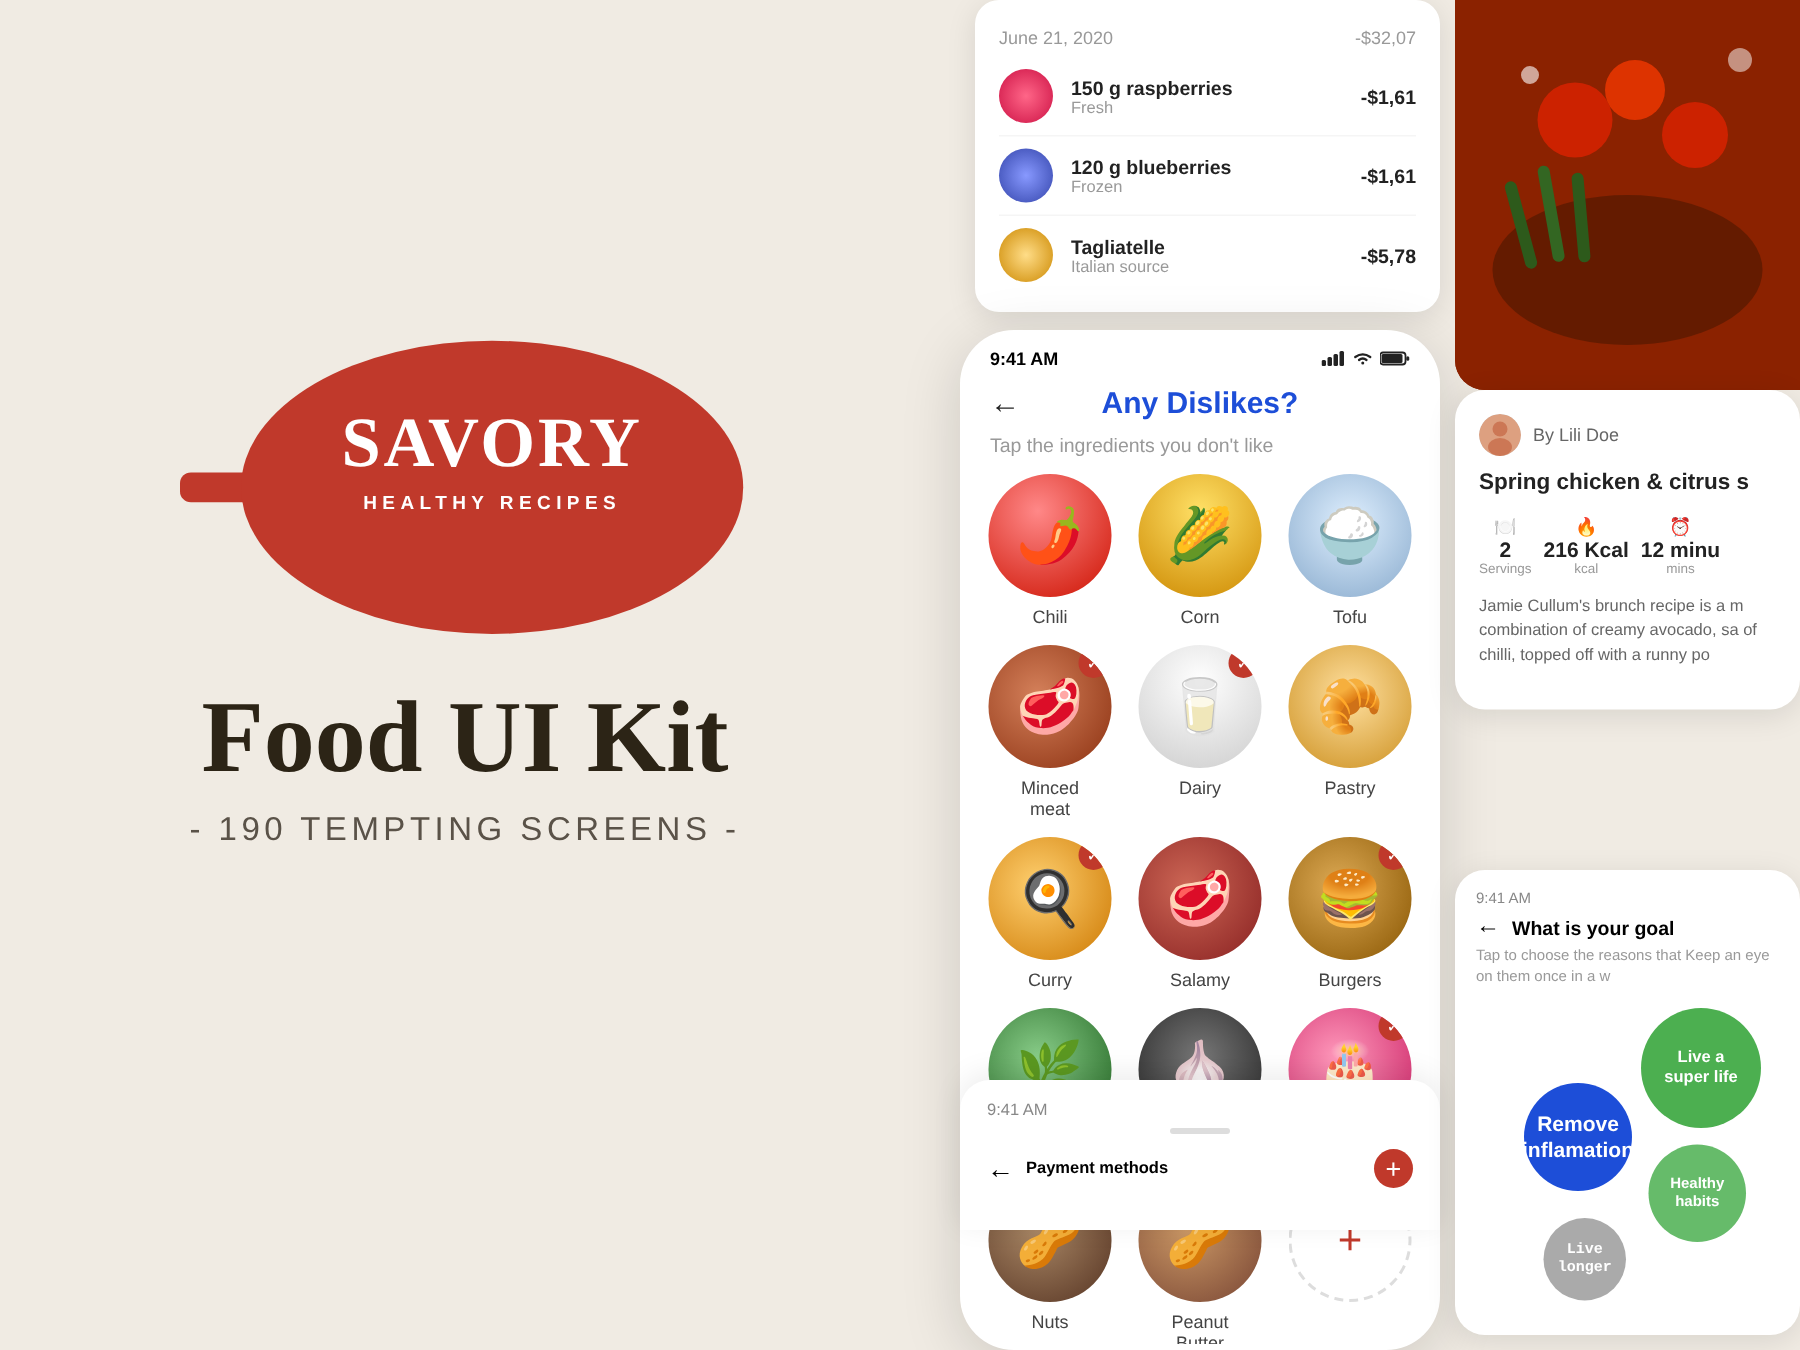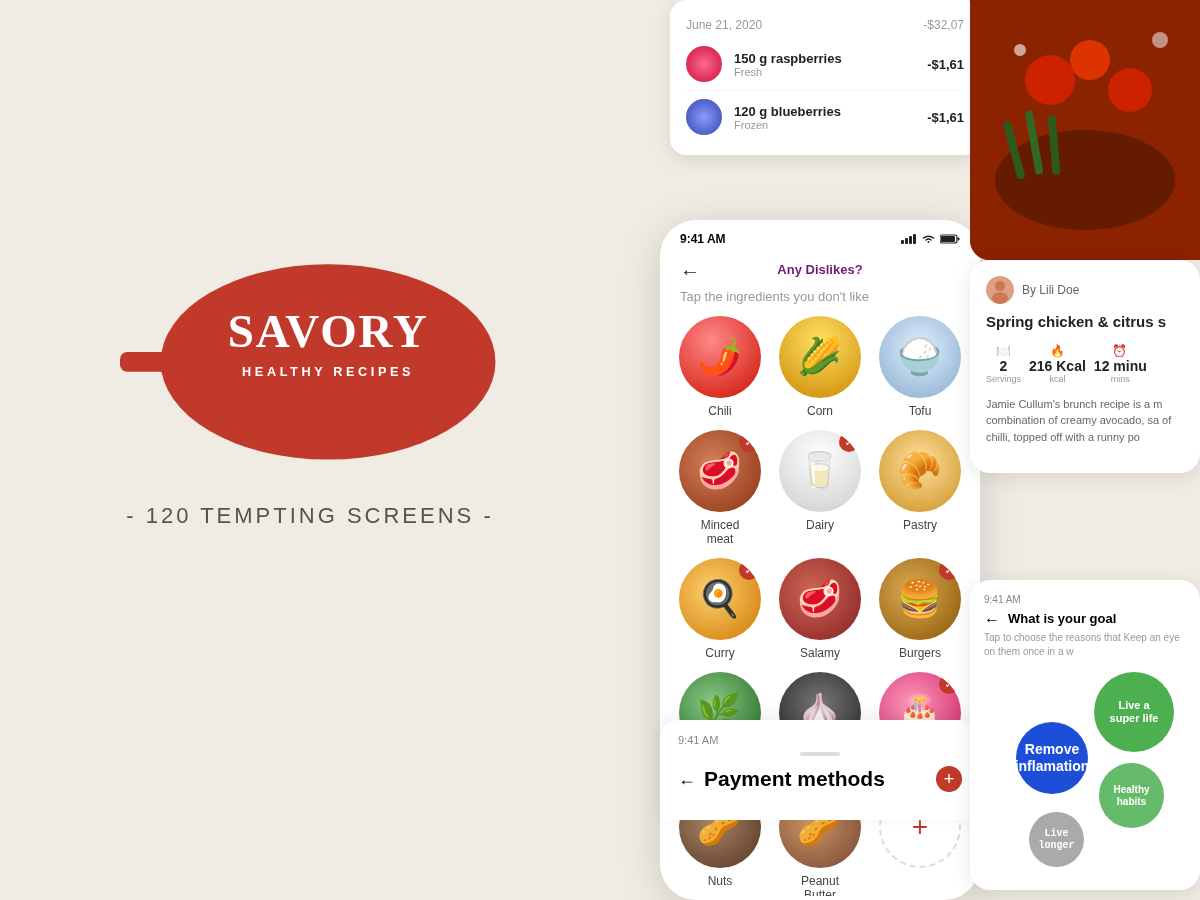--- a/index.html
+++ b/index.html
@@ -30,21 +30,21 @@
       height: 220px;
       display: flex;
       align-items: center;
       justify-content: center;
       margin-bottom: 20px;
     }
 
     
     .middle-section {
       position: absolute;
-      left: 660px;
+      left: 640px;
       top: 0;
       width: 340px;
       height: 820px;
     }
 
     
     .top-card {
       position: absolute;
       top: 0;
       left: 10px;
@@ -120,23 +120,23 @@
       padding: 8px 20px;
     }
 
     .back-arrow {
       font-size: 20px;
       color: #222;
       cursor: pointer;
     }
 
     .screen-title {
-      font-size: 13px;
+      font-size: 20px;
       font-weight: 700;
-      color: #701a75;
+      color: #1d4ed8;
     }
 
     .screen-subtitle {
       font-size: 13px;
       color: #999;
       padding: 0 20px 12px;
     }
 
     
     .ingredient-grid {
@@ -413,21 +413,22 @@
 
       <rect x="0" y="105" width="80" height="22" rx="8" fill="#c0392b"></rect>
 
       <ellipse cx="230" cy="116" rx="185" ry="108" fill="#c0392b"></ellipse>
 
       <text x="230" y="100" text-anchor="middle" font-size="52" font-weight="900" fill="white" font-family="Georgia, serif" letter-spacing="2">SAVORY</text>
 
       <text x="230" y="132" text-anchor="middle" font-size="14" fill="white" font-family="Arial, sans-serif" letter-spacing="4" font-weight="600">HEALTHY RECIPES</text>
     </svg>
   </div>
-  <div style="font-size:22px;color:#5a5248;letter-spacing:3px;margin-top:12px;text-align:center;">- 120 TEMPTING SCREENS -</div>
+  <div style="font-size:68px;font-weight:900;color:#2c2416;font-family:Georgia,serif;line-height:1.1;text-align:center;">Food UI Kit</div>
+  <div style="font-size:22px;color:#5a5248;letter-spacing:3px;margin-top:12px;text-align:center;">- 190 TEMPTING SCREENS -</div>
 </div>
 
 <div class="middle-section">
 
   <div class="top-card">
     <div class="date-row">
       <span>June 21, 2020</span>
       <span>-$32,07</span>
     </div>
     <div class="transaction-item">
@@ -438,20 +439,28 @@
       </div>
       <div class="transaction-amount">-$1,61</div>
     </div>
     <div class="transaction-item">
       <div class="transaction-avatar blueberry-circle"></div>
       <div class="transaction-info">
         <div class="transaction-name">120 g blueberries</div>
         <div class="transaction-sub">Frozen</div>
       </div>
       <div class="transaction-amount">-$1,61</div>
+    </div>
+    <div class="transaction-item">
+      <div class="transaction-avatar pasta-circle"></div>
+      <div class="transaction-info">
+        <div class="transaction-name">Tagliatelle</div>
+        <div class="transaction-sub">Italian source</div>
+      </div>
+      <div class="transaction-amount">-$5,78</div>
     </div>
   </div>
 
   <div class="main-phone">
     <div class="phone-header">
       <span class="phone-time">9:41 AM</span>
       <div class="phone-status-icons">
         <svg width="16" height="10" viewBox="0 0 16 10">
           <rect x="0" y="6" width="3" height="4" fill="#222" rx="1"></rect>
           <rect x="4" y="4" width="3" height="6" fill="#222" rx="1"></rect>
@@ -573,21 +582,21 @@
   </div>
 
   <div style="position:absolute;bottom:0;left:0;width:320px;background:white;border-radius:20px 20px 0 0;padding:14px 18px;box-shadow:0 -4px 20px rgba(0,0,0,0.08);height:100px;">
     <div style="display:flex;justify-content:space-between;align-items:center;margin-bottom:6px;">
       <span style="font-size:11px;color:#888;">9:41 AM</span>
     </div>
     <div class="divider-line"></div>
     <div style="display:flex;justify-content:space-between;align-items:center;">
       <div style="display:flex;align-items:center;gap:8px;">
         <span style="font-size:18px;">←</span>
-        <span style="font-size:21px;font-weight:700;">Payment methods</span>
+        <span style="font-size:11px;font-weight:700;">Payment methods</span>
       </div>
       <div style="width:26px;height:26px;background:#c0392b;border-radius:50%;display:flex;align-items:center;justify-content:center;color:white;font-size:18px;">+</div>
     </div>
   </div>
 </div>
 
 <div class="right-section">
 
   <div class="recipe-image-card">
     <svg width="230" height="260" viewBox="0 0 230 260">

